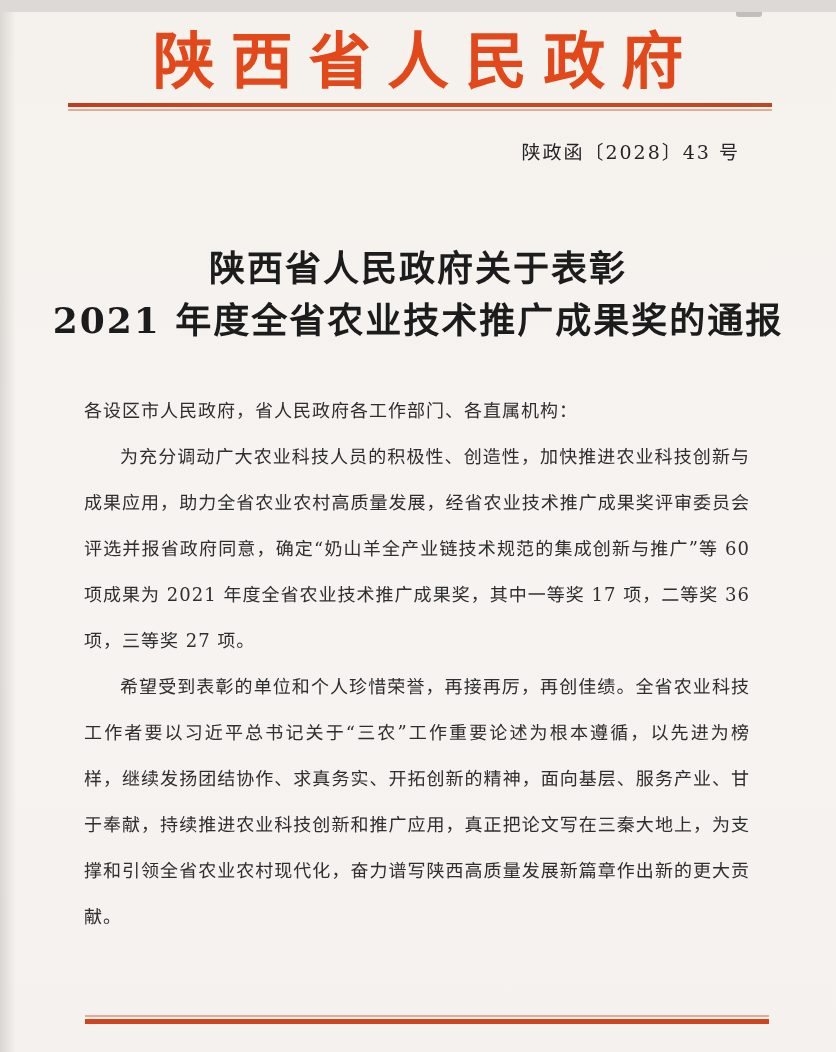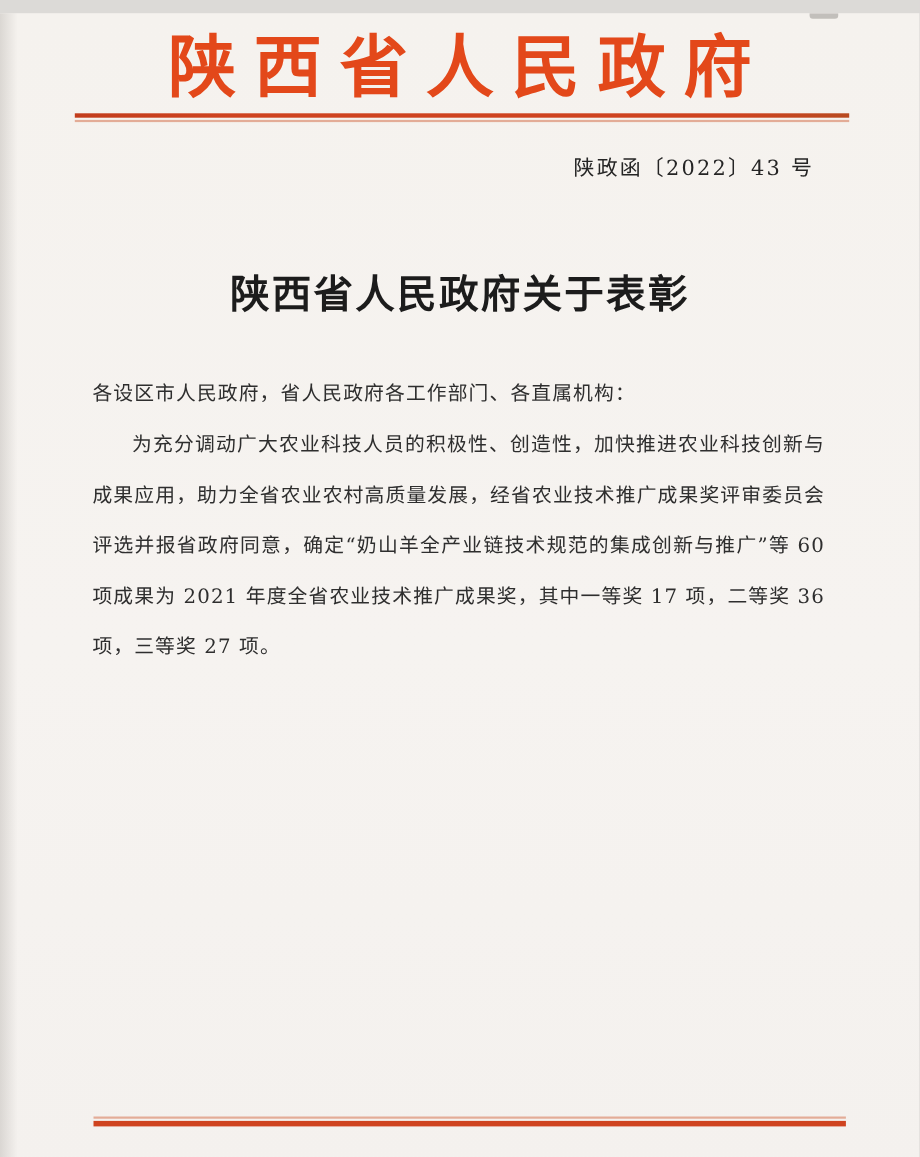--- a/index.html
+++ b/index.html
@@ -117,29 +117,31 @@
   <div class="scan-artifact"></div>
 
   <header>
     <h1 class="org-title">陕西省人民政府</h1>
     <div class="letterhead-rule">
       <div class="thick"></div>
       <div class="thin"></div>
     </div>
   </header>
 
-  <div class="doc-number">陕政函〔2022〕43 号</div>
+  <div class="doc-number">陕政函〔2028〕43 号</div>
 
   <div class="notice-title">
     <div>陕西省人民政府关于表彰</div>
+    <div>2021 年度全省农业技术推广成果奖的通报</div>
   </div>
 
   <div class="content">
     <p>各设区市人民政府，省人民政府各工作部门、各直属机构：</p>
     <p class="indent">为充分调动广大农业科技人员的积极性、创造性，加快推进农业科技创新与成果应用，助力全省农业农村高质量发展，经省农业技术推广成果奖评审委员会评选并报省政府同意，确定“奶山羊全产业链技术规范的集成创新与推广”等 60 项成果为 2021 年度全省农业技术推广成果奖，其中一等奖 17 项，二等奖 36 项，三等奖 27 项。</p>
+    <p class="indent">希望受到表彰的单位和个人珍惜荣誉，再接再厉，再创佳绩。全省农业科技工作者要以习近平总书记关于“三农”工作重要论述为根本遵循，以先进为榜样，继续发扬团结协作、求真务实、开拓创新的精神，面向基层、服务产业、甘于奉献，持续推进农业科技创新和推广应用，真正把论文写在三秦大地上，为支撑和引领全省农业农村现代化，奋力谱写陕西高质量发展新篇章作出新的更大贡献。</p>
   </div>
 
   <div class="footer-rule">
     <div class="thin"></div>
     <div class="thick"></div>
   </div>
 
 </div>
 
 </body></html>

